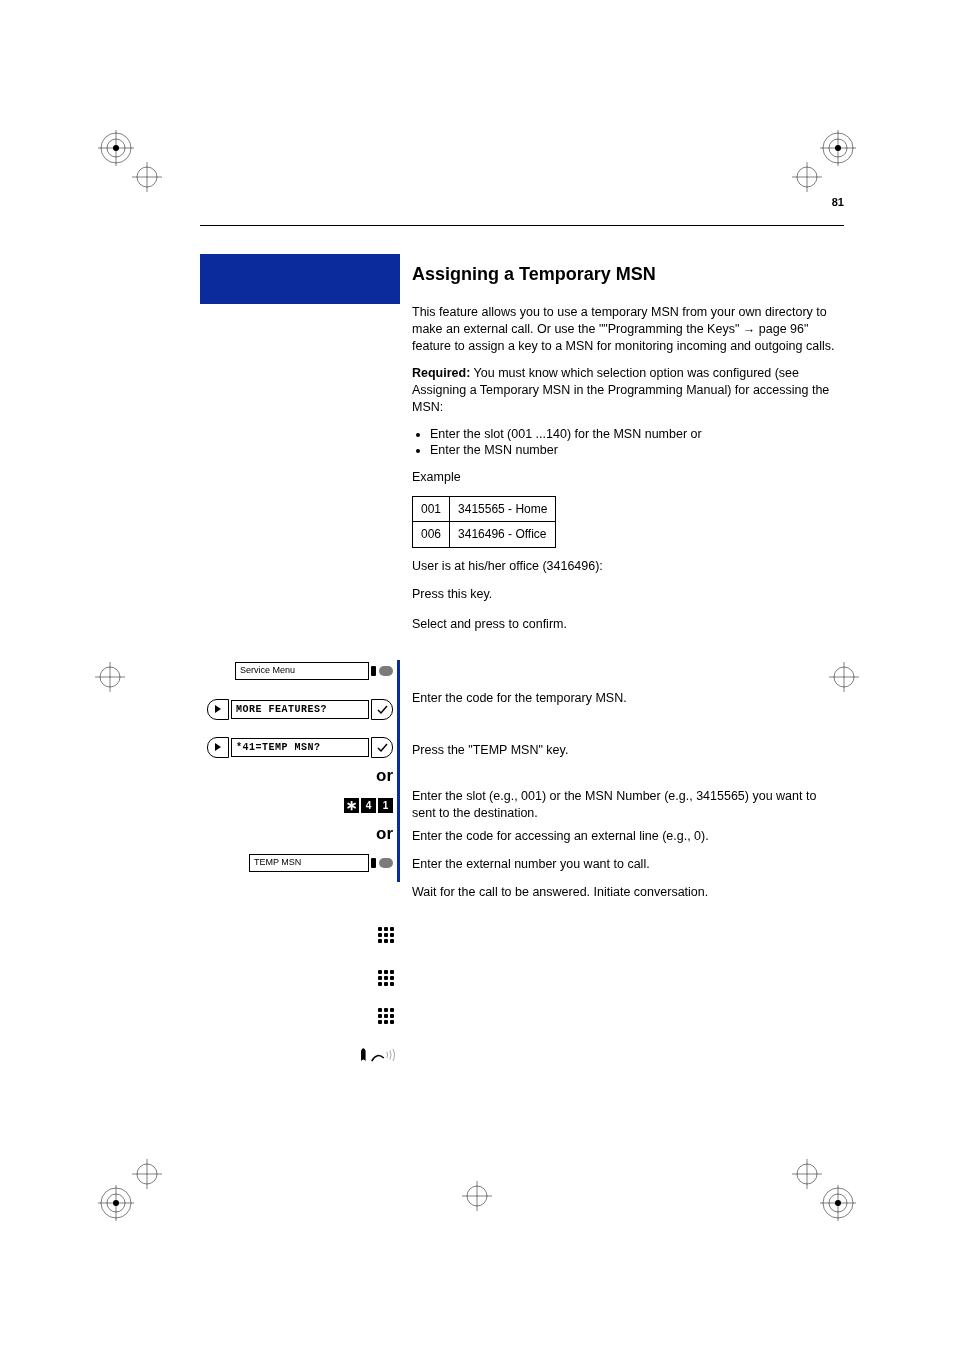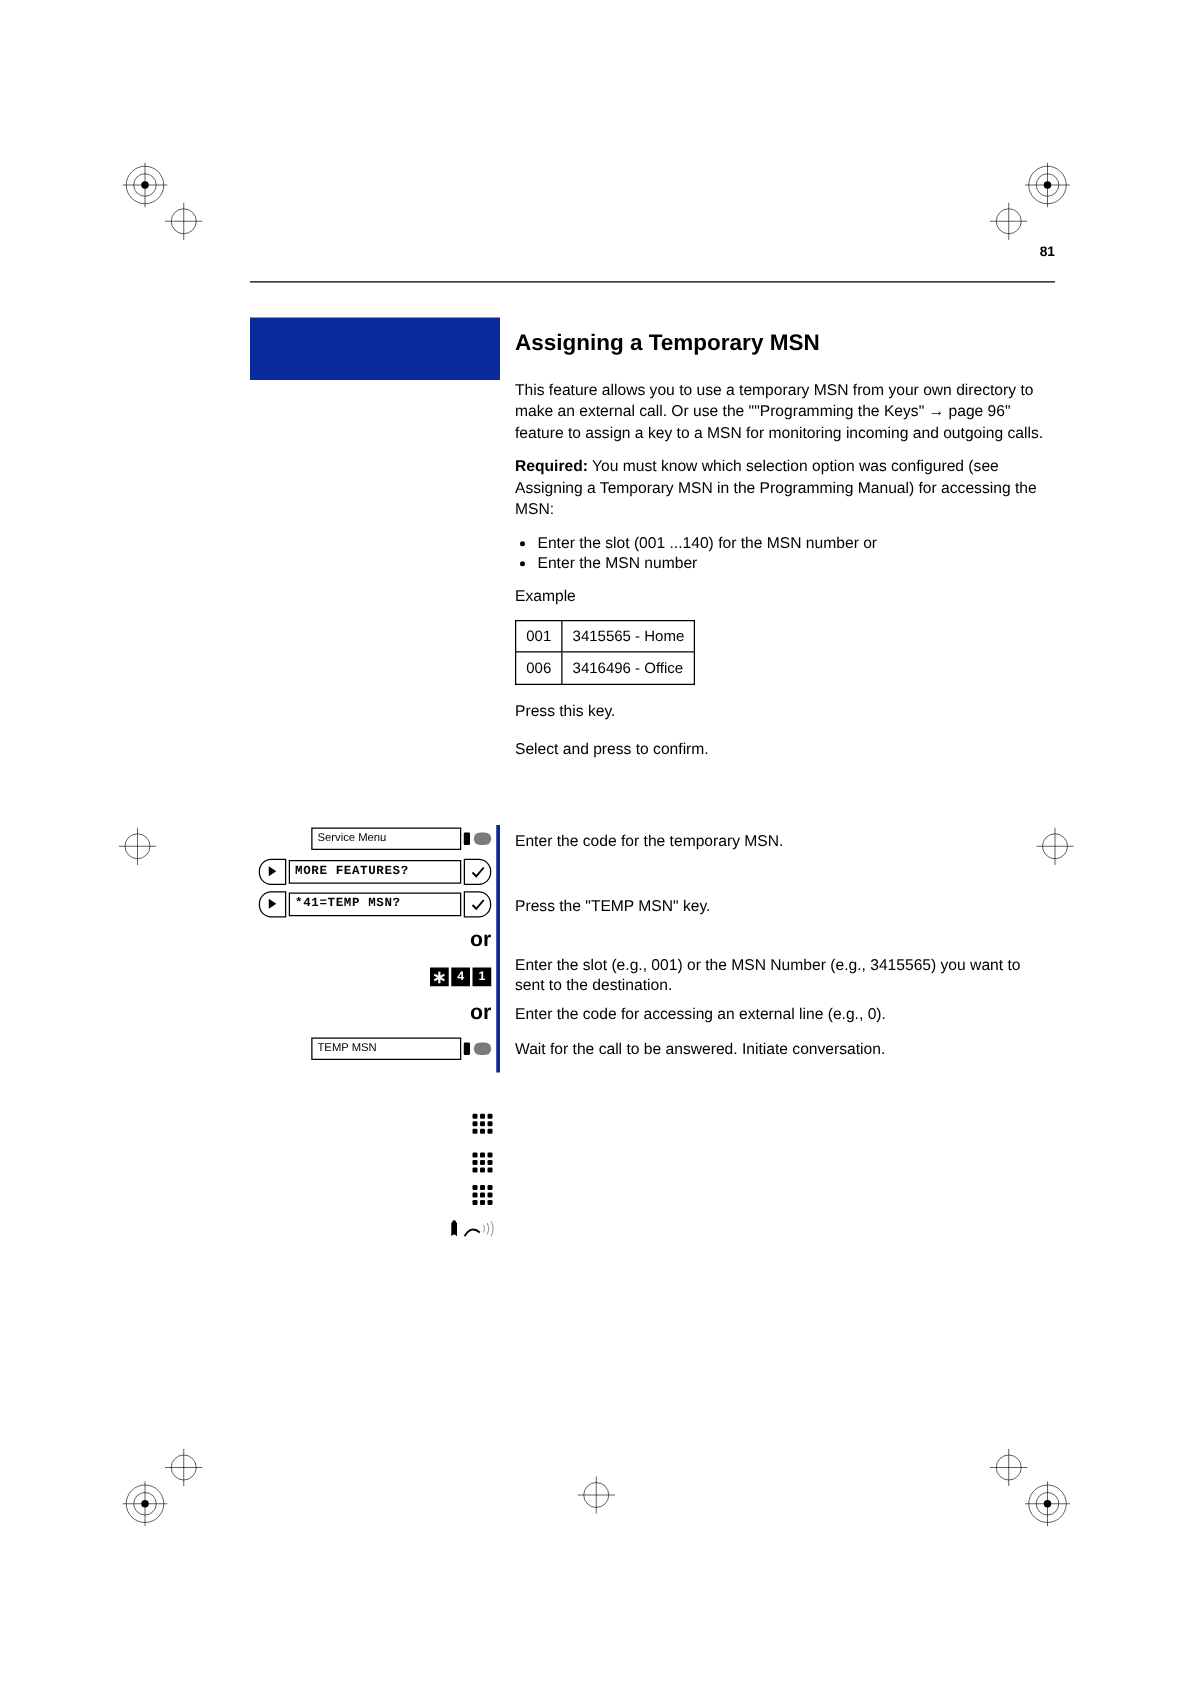--- a/index.html
+++ b/index.html
@@ -60,21 +60,21 @@
   .blue-block {
     background: #0b2a9c;
     height: 50px;
     width: 200px;
   }
   .step-row {
     display: flex;
     align-items: center;
     justify-content: flex-end;
     height: 22px;
-    margin-top: 4px;
+    margin-top: 16px;
     padding-right: 4px;
   }
   .display-box {
     display: flex;
     align-items: center;
     height: 19px;
     border: 0.5px solid #000;
     font-family: "Courier New", monospace;
     font-size: 10px;
     font-weight: bold;
@@ -257,21 +257,21 @@
 <div class="content">
 
   <div class="left-col">
     <div class="blue-block"></div>
 
     <div style="height:356px;"></div>
 
     <div class="left-stack">
 
       <div class="step-row" style="margin-top:0;">
-        <div class="label-box" style="width:120px;">Service Menu</div>
+        <div class="label-box" style="width:134px;">Service Menu</div>
         <span class="key-bar"></span>
         <span class="key-oval"></span>
       </div>
 
       <div class="step-row">
         <div class="arrow-box">
           <svg width="10" height="10" viewBox="0 0 10 10">
               <polygon points="2,1 8,5 2,9" fill="#000"></polygon>
             </svg>
         </div>
@@ -394,20 +394,21 @@
         <td>001</td>
         <td>3415565 - Home</td>
       </tr>
       <tr>
         <td>006</td>
         <td>3416496 - Office</td>
       </tr>
     </tbody>
       </table>
 
+    <p style="margin-bottom:8px;">User is at his/her office (3416496):</p>
 
     <div class="right-row">
         <span>Press this key.</span>
       </div>
     <div class="right-row" style="margin-top:6px;">
         <span>Select and press to confirm.</span>
       </div>
 
     <div style="height:46px;"></div>
     <div class="right-row">
@@ -420,17 +421,20 @@
       </div>
 
     <div style="height:22px;"></div>
     <div class="right-row tall">
         <span>Enter the slot (e.g., 001) or the MSN Number (e.g., 3415565) you want to sent to the destination.</span>
       </div>
     <div class="right-row" style="margin-top:2px;">
         <span>Enter the code for accessing an external line (e.g., 0).</span>
       </div>
     <div class="right-row">
+        <span>Enter the external number you want to call.</span>
+      </div>
+    <div class="right-row">
         <span>Wait for the call to be answered. Initiate conversation.</span>
       </div>
 
   </div>
 </div>
 
 </body></html>

